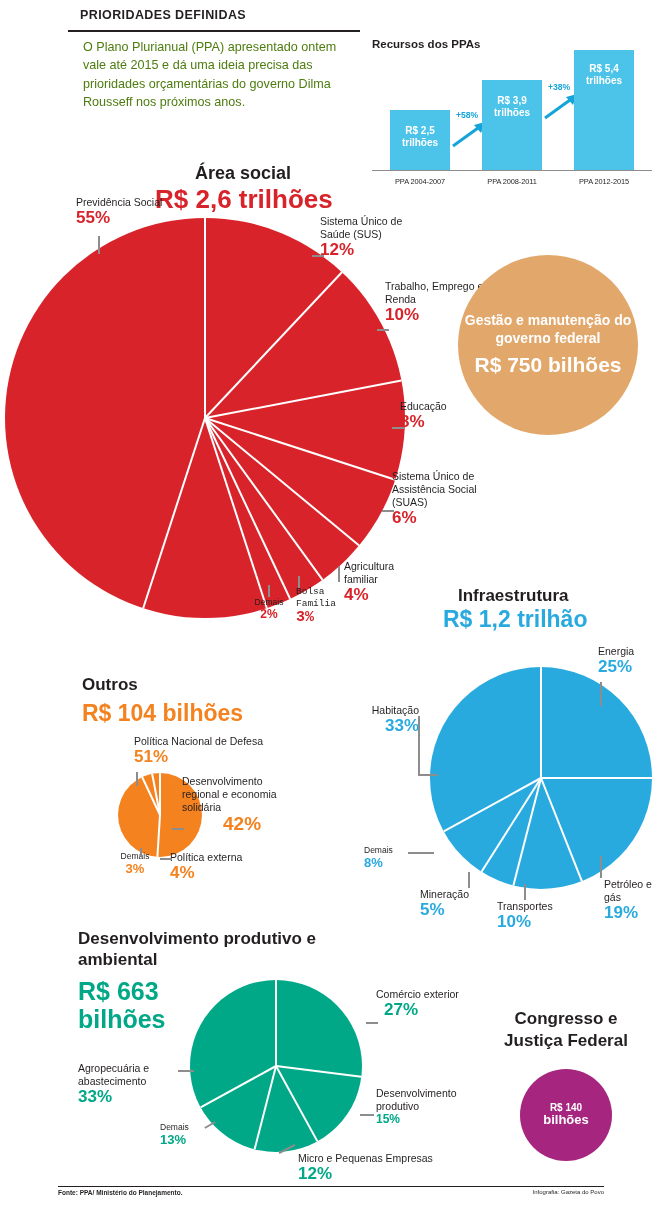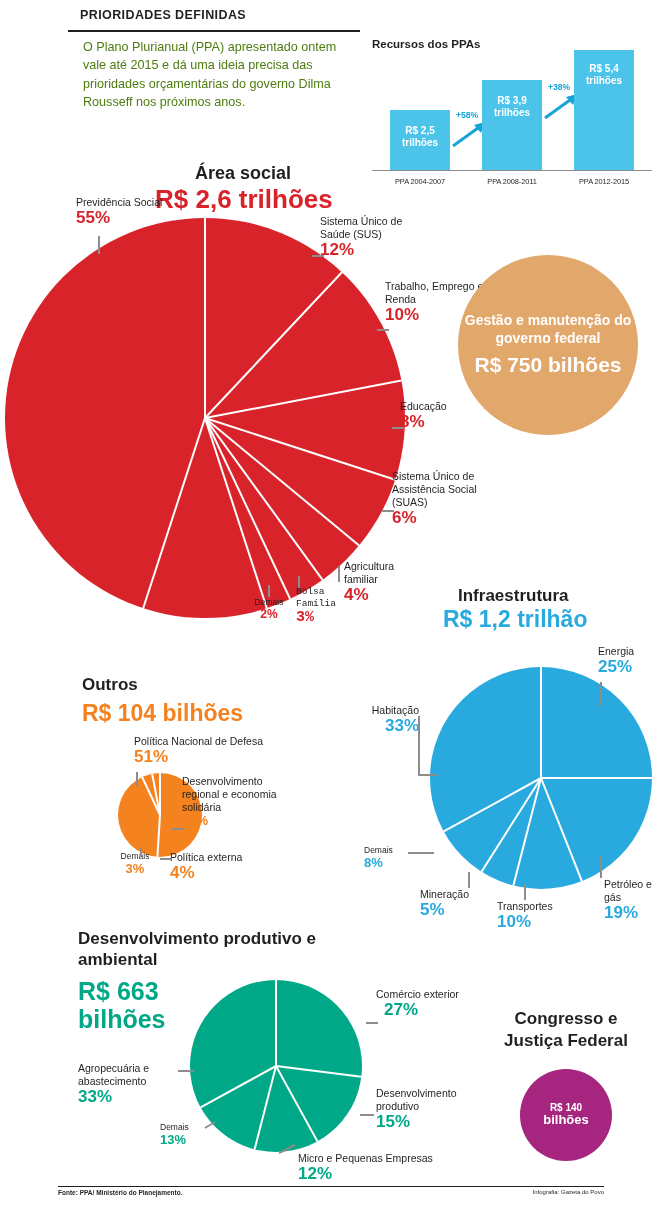--- a/index.html
+++ b/index.html
@@ -261,21 +261,21 @@
 </div>
 
 <div class="abs" style="left:134px;top:735px;width:160px;">
   <div class="lbl">Política Nacional de Defesa</div>
   <div class="pct val-orange" style="font-size:17px;">51%</div>
 </div>
 <div class="leader" style="left:136px;top:772px;width:2px;height:14px;"></div>
 
 <div class="abs" style="left:182px;top:775px;width:110px;">
   <div class="lbl">Desenvolvimento regional e economia solidária</div>
-  <div class="pct val-orange" style="font-size:13px;">42%</div>
+  <div class="pct val-orange" style="font-size:19px;margin-left:41px;">42%</div>
 </div>
 <div class="leader" style="left:172px;top:828px;width:12px;height:2px;"></div>
 
 <div class="abs" style="left:170px;top:851px;width:100px;">
   <div class="lbl">Política externa</div>
   <div class="pct val-orange" style="font-size:17px;">4%</div>
 </div>
 <div class="leader" style="left:160px;top:858px;width:12px;height:2px;"></div>
 
 <div class="abs" style="left:112px;top:851px;width:46px;text-align:center;">
@@ -297,21 +297,21 @@
 </div>
 
 <div class="abs" style="left:376px;top:988px;width:100px;">
   <div class="lbl">Comércio exterior</div>
   <div class="pct val-green" style="font-size:17px;margin-left:8px;">27%</div>
 </div>
 <div class="leader" style="left:366px;top:1022px;width:12px;height:2px;"></div>
 
 <div class="abs" style="left:376px;top:1087px;width:110px;">
   <div class="lbl">Desenvolvimento produtivo</div>
-  <div class="pct val-green" style="font-size:17px;">15%</div>
+  <div class="pct val-green" style="font-size:12px;">15%</div>
 </div>
 <div class="leader" style="left:360px;top:1114px;width:14px;height:2px;"></div>
 
 <div class="abs" style="left:78px;top:1062px;width:110px;">
   <div class="lbl">Agropecuária e abastecimento</div>
   <div class="pct val-green" style="font-size:17px;">33%</div>
 </div>
 <div class="leader" style="left:178px;top:1070px;width:16px;height:2px;"></div>
 
 <div class="abs" style="left:160px;top:1122px;width:46px;">

